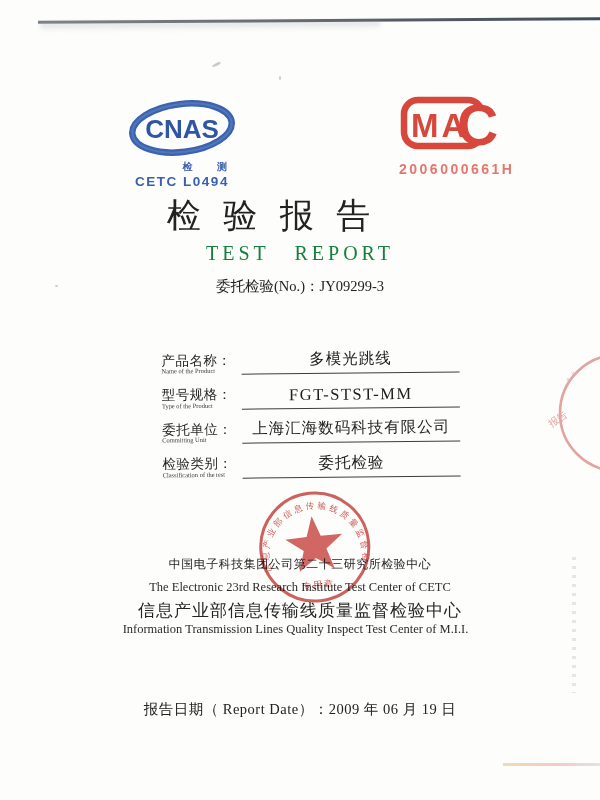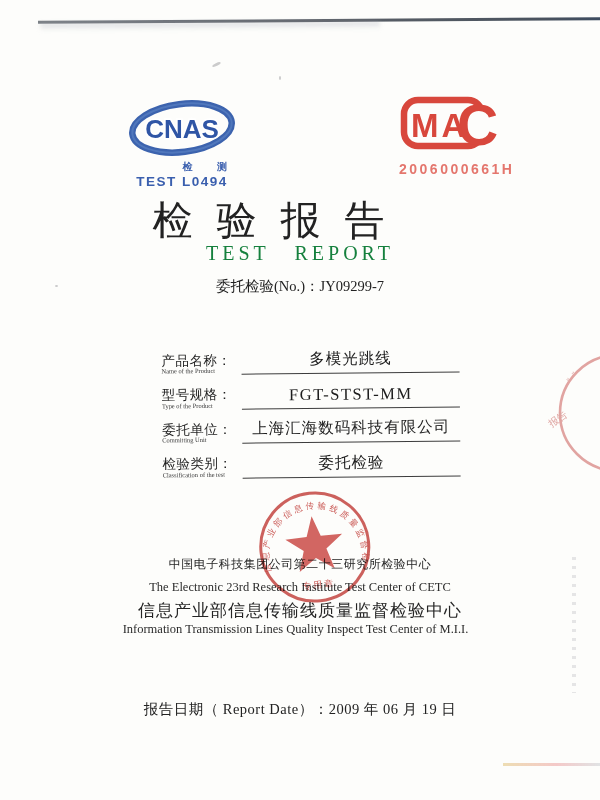--- a/index.html
+++ b/index.html
@@ -24,21 +24,21 @@
   .edge-smudge{left:572px;top:557px;width:4px;height:136px;opacity:.55;filter:blur(0.5px);
     background:repeating-linear-gradient(180deg,rgba(130,130,142,0.35) 0 3px,transparent 3px 9px);}
   
   .cnas{left:126px;top:100px;width:112px;text-align:center;}
   .cnas-label{color:#3a5fae;font-size:10px;letter-spacing:11px;margin-top:0;margin-left:11px;font-weight:bold;text-align:right;}
   .cnas-code{color:#3a5fae;font-size:13.5px;font-weight:bold;letter-spacing:1.5px;font-family:"Liberation Sans",sans-serif;}
   
   .cma{left:399px;top:96px;width:100px;text-align:center;}
   .cma-code{color:#e4766d;font-size:14px;font-weight:bold;letter-spacing:2.5px;margin-top:3px;font-family:"Liberation Sans",sans-serif;}
   
-  .title-cn{left:0;top:193px;width:544px;text-align:center;font-size:40px;letter-spacing:7px;color:#222;}
+  .title-cn{left:0;top:193px;width:544px;text-align:center;font-size:34px;letter-spacing:7px;color:#222;}
   .title-en{left:0;top:242px;width:600px;text-align:center;font-size:20px;letter-spacing:4px;word-spacing:16px;color:#15803d;}
   .report-no{left:0;top:277px;width:600px;text-align:center;font-size:14.5px;color:#222;}
   
   .fields{left:162px;top:346px;width:298px;transform:rotate(-0.6deg);}
   .frow{display:flex;align-items:flex-end;height:28px;margin-bottom:6.5px;}
   .flabel{width:80px;line-height:1;}
   .flabel-cn{font-size:13.5px;color:#1f1f1f;letter-spacing:0.5px;}
   .flabel-en{font-size:7px;color:#3a3a3a;margin-top:1px;white-space:nowrap;transform:scale(0.92);transform-origin:left;}
   .fvalue{flex:1;border-bottom:1.6px solid #3d3d3d;text-align:center;
     font-size:15.5px;padding-bottom:3px;color:#1d1d1d;letter-spacing:1px;}
@@ -63,37 +63,37 @@
 <div class="abs bottom-right-line"></div>
 <div class="abs edge-smudge"></div>
 
 <div class="abs cnas">
   <svg width="108" height="56" viewBox="0 0 108 56">
     <ellipse cx="54" cy="28" rx="50" ry="24" transform="rotate(-7 54 28)" fill="none" stroke="#3c63ae" stroke-width="6.5"></ellipse>
     <ellipse cx="54" cy="28" rx="50" ry="24" transform="rotate(-7 54 28)" fill="none" stroke="#5d85c4" stroke-width="2" opacity="0.6"></ellipse>
     <text x="54" y="38" text-anchor="middle" font-family="Liberation Sans, sans-serif" font-size="26" font-weight="bold" fill="#2f55a5" stroke="#ffffff" stroke-width="3.5" paint-order="stroke">CNAS</text>
   </svg>
   <div class="cnas-label">检 测</div>
-  <div class="cnas-code">TEST L0494</div>
+  <div class="cnas-code">CETC L0494</div>
 </div>
 
 <div class="abs cma">
   <svg width="98" height="58" viewBox="0 0 98 58">
     <rect x="4" y="4" width="78" height="46" rx="14" fill="none" stroke="#d8473c" stroke-width="6.5"></rect>
     <rect x="63" y="11" width="35" height="32" fill="#fdfdfb"></rect>
     <text x="57" y="49" font-family="Liberation Sans, sans-serif" font-size="57" font-weight="bold" fill="#d8473c">C</text>
     <text x="11" y="41" font-family="Liberation Sans, sans-serif" font-size="33" font-weight="bold" letter-spacing="3" fill="#d8473c">MA</text>
   </svg>
   <div class="cma-code">2006000661H</div>
 </div>
 
 <div class="abs title-cn">检 验 报 告</div>
 <div class="abs title-en">TEST REPORT</div>
 <div class="abs report-no">
-  <span>委托检验(No.)：</span><span>JY09299-7</span>
+  <span>委托检验(No.)：</span><span>JY09299-3</span>
 </div>
 
 <div class="abs fields">
   <div class="frow">
     <div class="flabel">
       <div class="flabel-cn">产品名称：</div>
       <div class="flabel-en">Name of the Product</div>
     </div>
     <div class="fvalue">多模光跳线</div>
   </div>

